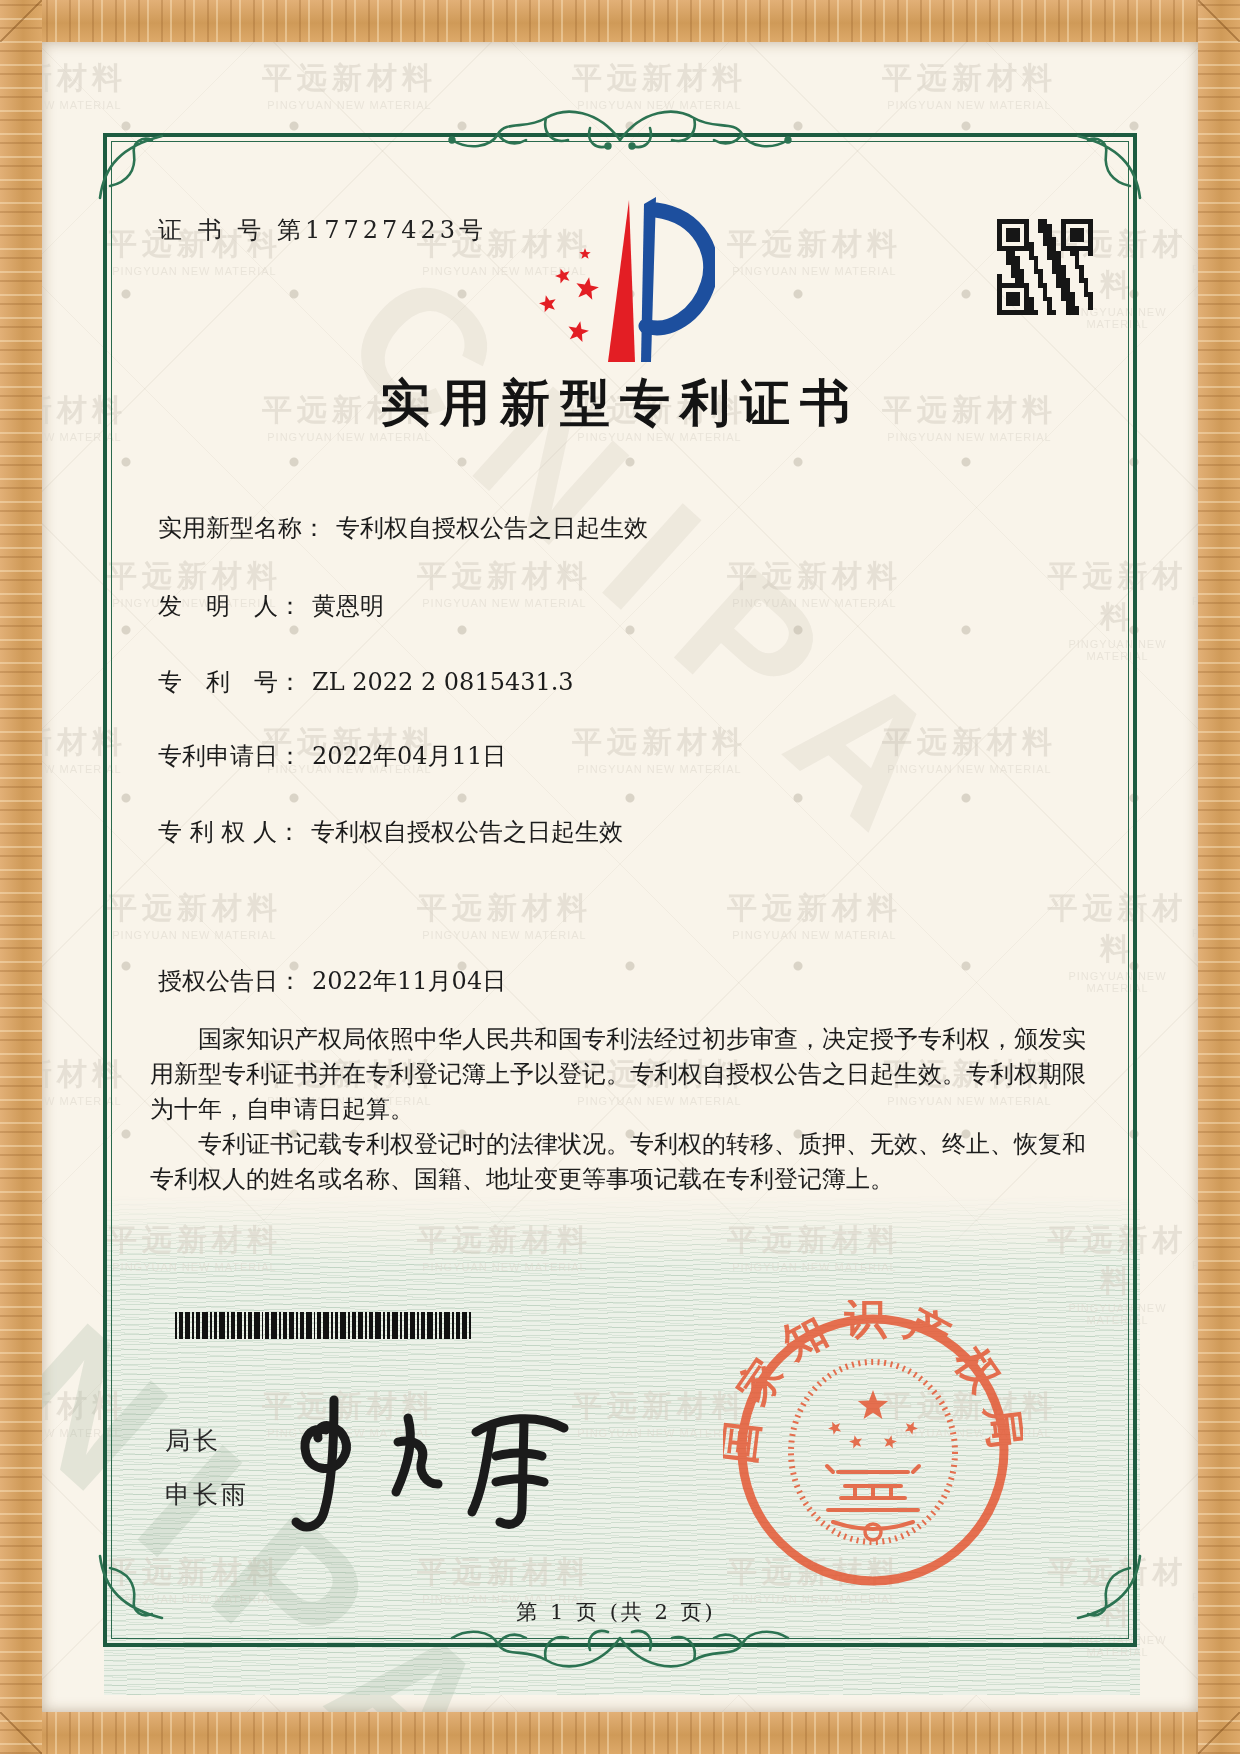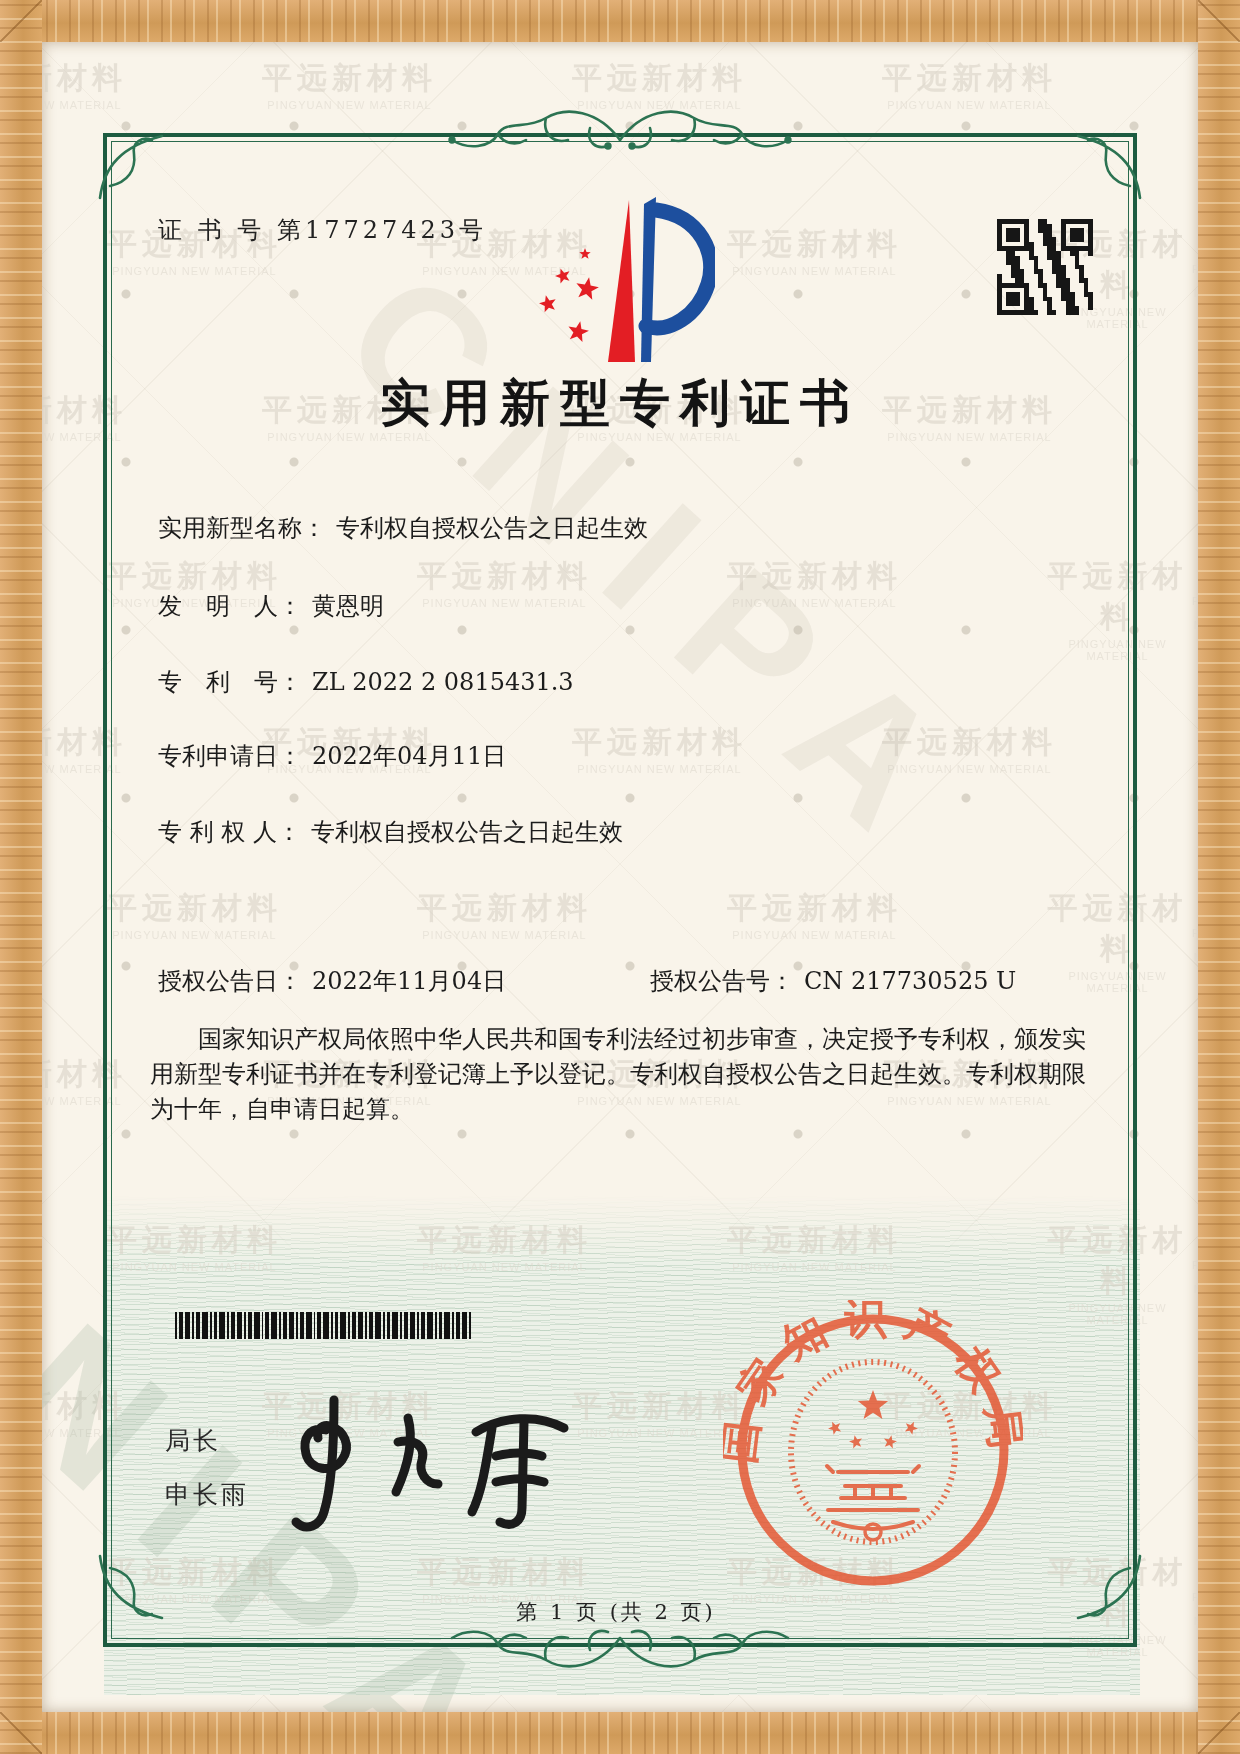--- a/index.html
+++ b/index.html
@@ -562,26 +562,24 @@
   <div class="abs title">实用新型专利证书</div>
 
   <div class="abs row" style="top:470px;"><span>实用新型名称：</span><span class="val">专利权自授权公告之日起生效</span></div>
   <div class="abs row" style="top:548px;"><span>发　明　人：</span><span class="val">黄恩明</span></div>
   <div class="abs row" style="top:624px;"><span>专　利　号：</span><span class="val">ZL 2022 2 0815431.3</span></div>
   <div class="abs row" style="top:698px;"><span>专利申请日：</span><span class="val">2022年04月11日</span></div>
   <div class="abs row" style="top:774px;"><span>专 利 权 人：</span><span class="val">专利权自授权公告之日起生效</span></div>
   <div class="abs row" style="top:923px;">
     <span>授权公告日：</span><span class="val">2022年11月04日</span>
   </div>
-  <div class="abs row grant2" style="top:923px;">
-    <span>授权公告号：</span><span class="val">CN 217730525 U</span>
-  </div>
 
   <div class="abs bodytext">
     <p>国家知识产权局依照中华人民共和国专利法经过初步审查，决定授予专利权，颁发实用新型专利证书并在专利登记簿上予以登记。专利权自授权公告之日起生效。专利权期限为十年，自申请日起算。</p>
+    <p>专利证书记载专利权登记时的法律状况。专利权的转移、质押、无效、终止、恢复和专利权人的姓名或名称、国籍、地址变更等事项记载在专利登记簿上。</p>
   </div>
 
   <div class="abs barcode">
       <i style="flex:1"></i>
       <i style="flex:2"></i>
       <i style="flex:3"></i>
       <i style="flex:1"></i>
       <i style="flex:2"></i>
       <i style="flex:3"></i>
       <i style="flex:1"></i>

